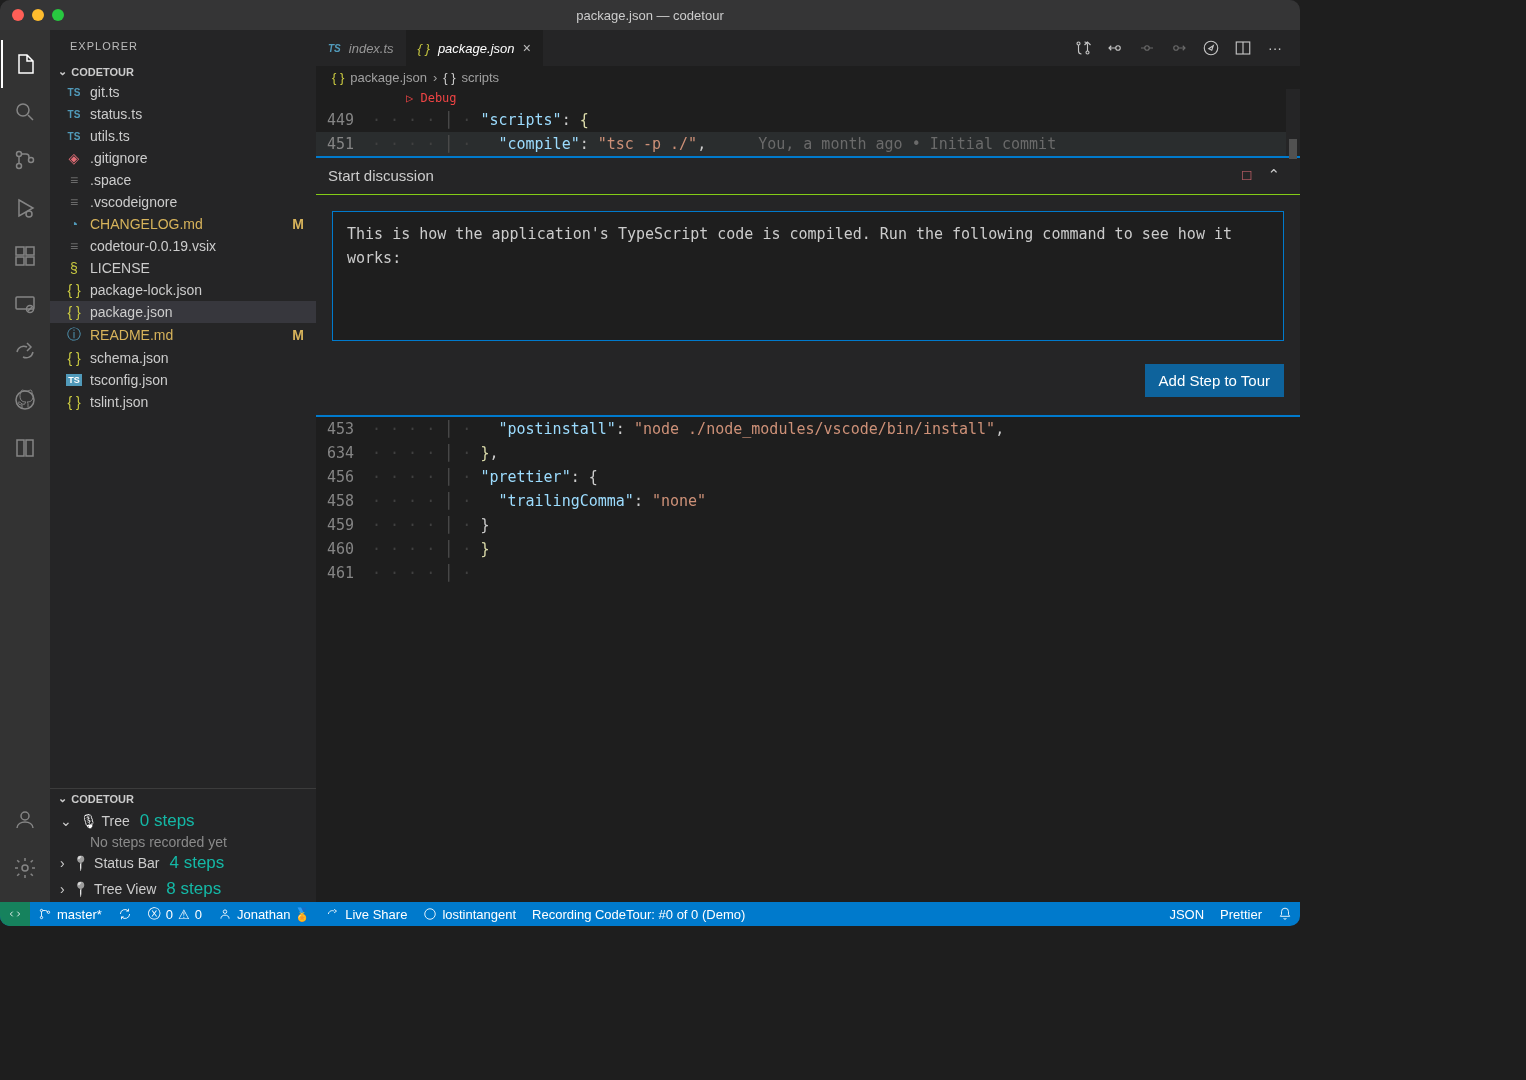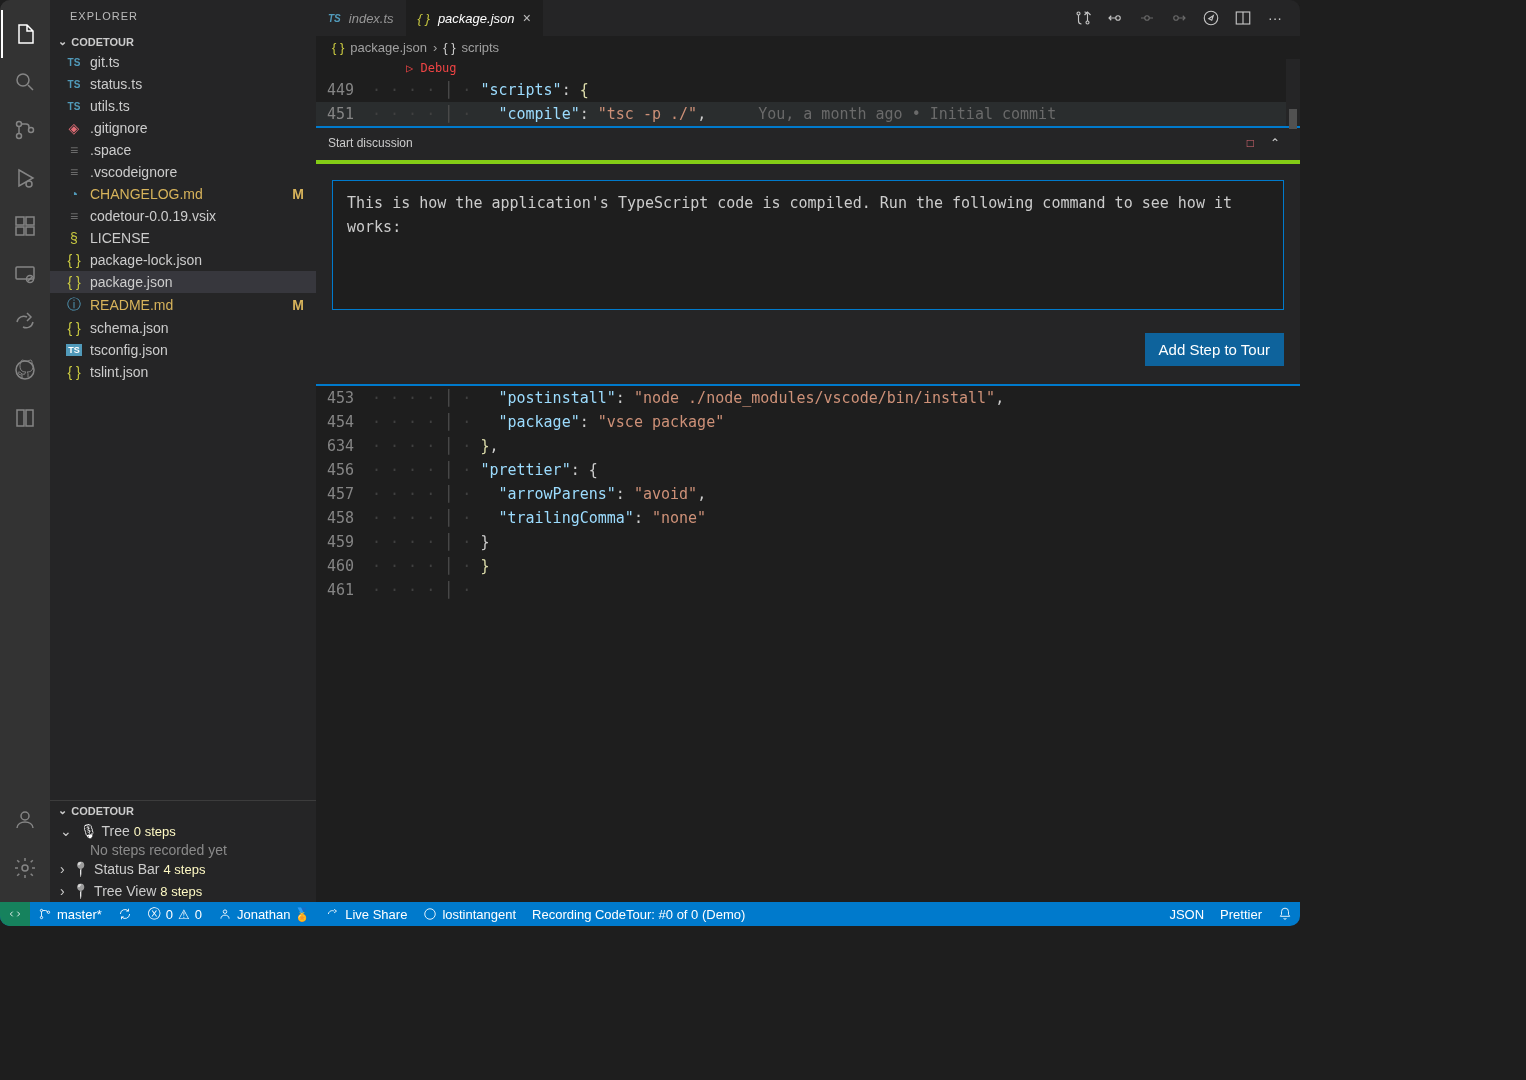--- a/index.html
+++ b/index.html
@@ -37,44 +37,52 @@
 .breadcrumb { display: flex; align-items: center; gap: 6px; padding: 4px 16px; font-size: 13px; color: #a0a0a0; }
 .code-region { font-family: Menlo, Monaco, monospace; font-size: 15px; line-height: 1.6; position:relative; }
 .code-line { display: flex; }
 .gutter { width: 56px; text-align: right; padding-right: 18px; color: #858585; user-select: none; }
 .line-text { white-space: pre; }
 .line-highlight { background: #2a2d2e; }
 .tok-key { color: #9cdcfe; } .tok-str { color: #ce9178; } .tok-punc { color: #cccccc; } .tok-brace { color: #dcdcaa; }
 .blame { color: #6a6a6a; margin-left: 52px; }
 .debug-lens { color: #ef4444; font-size: 12px; padding-left: 90px; }
 .widget-container { border-top: 2px solid #007acc; border-bottom: 2px solid #007acc; background: #252526; }
-.widget-header { display: flex; align-items: center; padding: 8px 20px 10px 12px; font-size: 12px; color: #cccccc; border-bottom: 4px solid #84cc16; }
+.widget-header { display: flex; align-items: center; padding: 8px 20px 10px 12px; font-size: 15px; color: #cccccc; border-bottom: 1px solid #84cc16; }
 .widget-header .whr { margin-left: auto; display: flex; gap: 16px; }
 .widget-body { padding: 16px; }
 .widget-textarea { width: 100%; min-height: 130px; background: #1e1e1e; border: 1px solid #007acc; color: #cccccc; font-family: Menlo, Monaco, monospace; font-size: 15px; padding: 10px 14px; resize: none; outline: none; line-height:1.6; }
 .widget-footer { display: flex; justify-content: flex-end; padding: 4px 16px 18px; }
 .btn-primary { background: #0e639c; color: #ffffff; border: none; padding: 8px 14px; font-size: 15px; cursor: pointer; }
 .tour-section { border-top: 1px solid #3c3c3c; }
 .tour-item { padding-left: 6px; gap:4px; }
 .tour-sub { padding-left: 40px; color: #8a8a8a; font-size: 14px; }
-.tour-steps { color: #fef9c3; font-size: 13px;}
+.tour-steps { color: #14b8a6; margin-left: 6px; font-size: 17px;}
 .status-bar { height: 24px; background: #007acc; display: flex; align-items: center; color: #ffffff; font-size: 13px; }
 .sb-item { padding: 8px 8px; display: flex; align-items: center; gap: 5px; height: 100%; cursor: pointer; }
 .sb-item.green { background: #16825d; }
 .sb-spacer { flex: 1; }
 .ic-ts { color: #519aba; font-weight: 700; font-size: 10px; }
 .ic-json { color: #cbcb41; }
 svg { fill: none; stroke: currentColor; stroke-width: 1.5; }
 .minimap { position:absolute; right:0; top:0; width:14px; height:100%; background: #252526; }
 .minimap-scroll { width:8px; height:20px; background:#515151; margin:50px auto 0;}
 </style>
 </head>
 <body>
 
 <div class="window">
+  <div class="titlebar">
+    <div class="traffic-lights">
+      <div class="tl red"></div>
+      <div class="tl yellow"></div>
+      <div class="tl green"></div>
+    </div>
+    <div class="title">package.json — codetour</div>
+  </div>
 
   <div class="main">
     <div class="activity-bar">
       <div class="ab-item active">
           <svg viewBox="0 0 24 24">
             <path d="M13 3H5v18h14V9l-6-6zM13 3v6h6"></path>
           </svg>
         </div>
       <div class="ab-item">
           <svg viewBox="0 0 24 24">
@@ -368,34 +376,26 @@
         </div>
       </div>
 
       <div class="code-region">
         <div id="code-bottom">
             <div class="code-line">
               <span class="gutter">453</span>
               <span class="line-text"><span style="color:#404040">· · · · </span><span style="color:#505050">│</span><span style="color:#404040"> · </span>  <span class="tok-key">"postinstall"</span><span class="tok-punc">: </span><span class="tok-str">"node ./node_modules/vscode/bin/install"</span><span class="tok-punc">,</span></span>
             </div>
             <div class="code-line">
-              <span class="gutter">454</span>
-              <span class="line-text"><span style="color:#404040">· · · · </span><span style="color:#505050">│</span><span style="color:#404040"> · </span>  <span class="tok-key">"package"</span><span class="tok-punc">: </span><span class="tok-str">"vsce package"</span></span>
-            </div>
-            <div class="code-line">
               <span class="gutter">634</span>
               <span class="line-text"><span style="color:#404040">· · · · </span><span style="color:#505050">│</span><span style="color:#404040"> · </span><span class="tok-brace">}</span><span class="tok-punc">,</span></span>
             </div>
             <div class="code-line">
               <span class="gutter">456</span>
               <span class="line-text"><span style="color:#404040">· · · · </span><span style="color:#505050">│</span><span style="color:#404040"> · </span><span class="tok-key">"prettier"</span><span class="tok-punc">: {</span></span>
-            </div>
-            <div class="code-line">
-              <span class="gutter">457</span>
-              <span class="line-text"><span style="color:#404040">· · · · </span><span style="color:#505050">│</span><span style="color:#404040"> · </span>  <span class="tok-key">"arrowParens"</span><span class="tok-punc">: </span><span class="tok-str">"avoid"</span><span class="tok-punc">,</span></span>
             </div>
             <div class="code-line">
               <span class="gutter">458</span>
               <span class="line-text"><span style="color:#404040">· · · · </span><span style="color:#505050">│</span><span style="color:#404040"> · </span>  <span class="tok-key">"trailingComma"</span><span class="tok-punc">: </span><span class="tok-str">"none"</span></span>
             </div>
             <div class="code-line">
               <span class="gutter">459</span>
               <span class="line-text"><span style="color:#404040">· · · · </span><span style="color:#505050">│</span><span style="color:#404040"> · </span><span class="tok-punc">}</span></span>
             </div>
             <div class="code-line">

